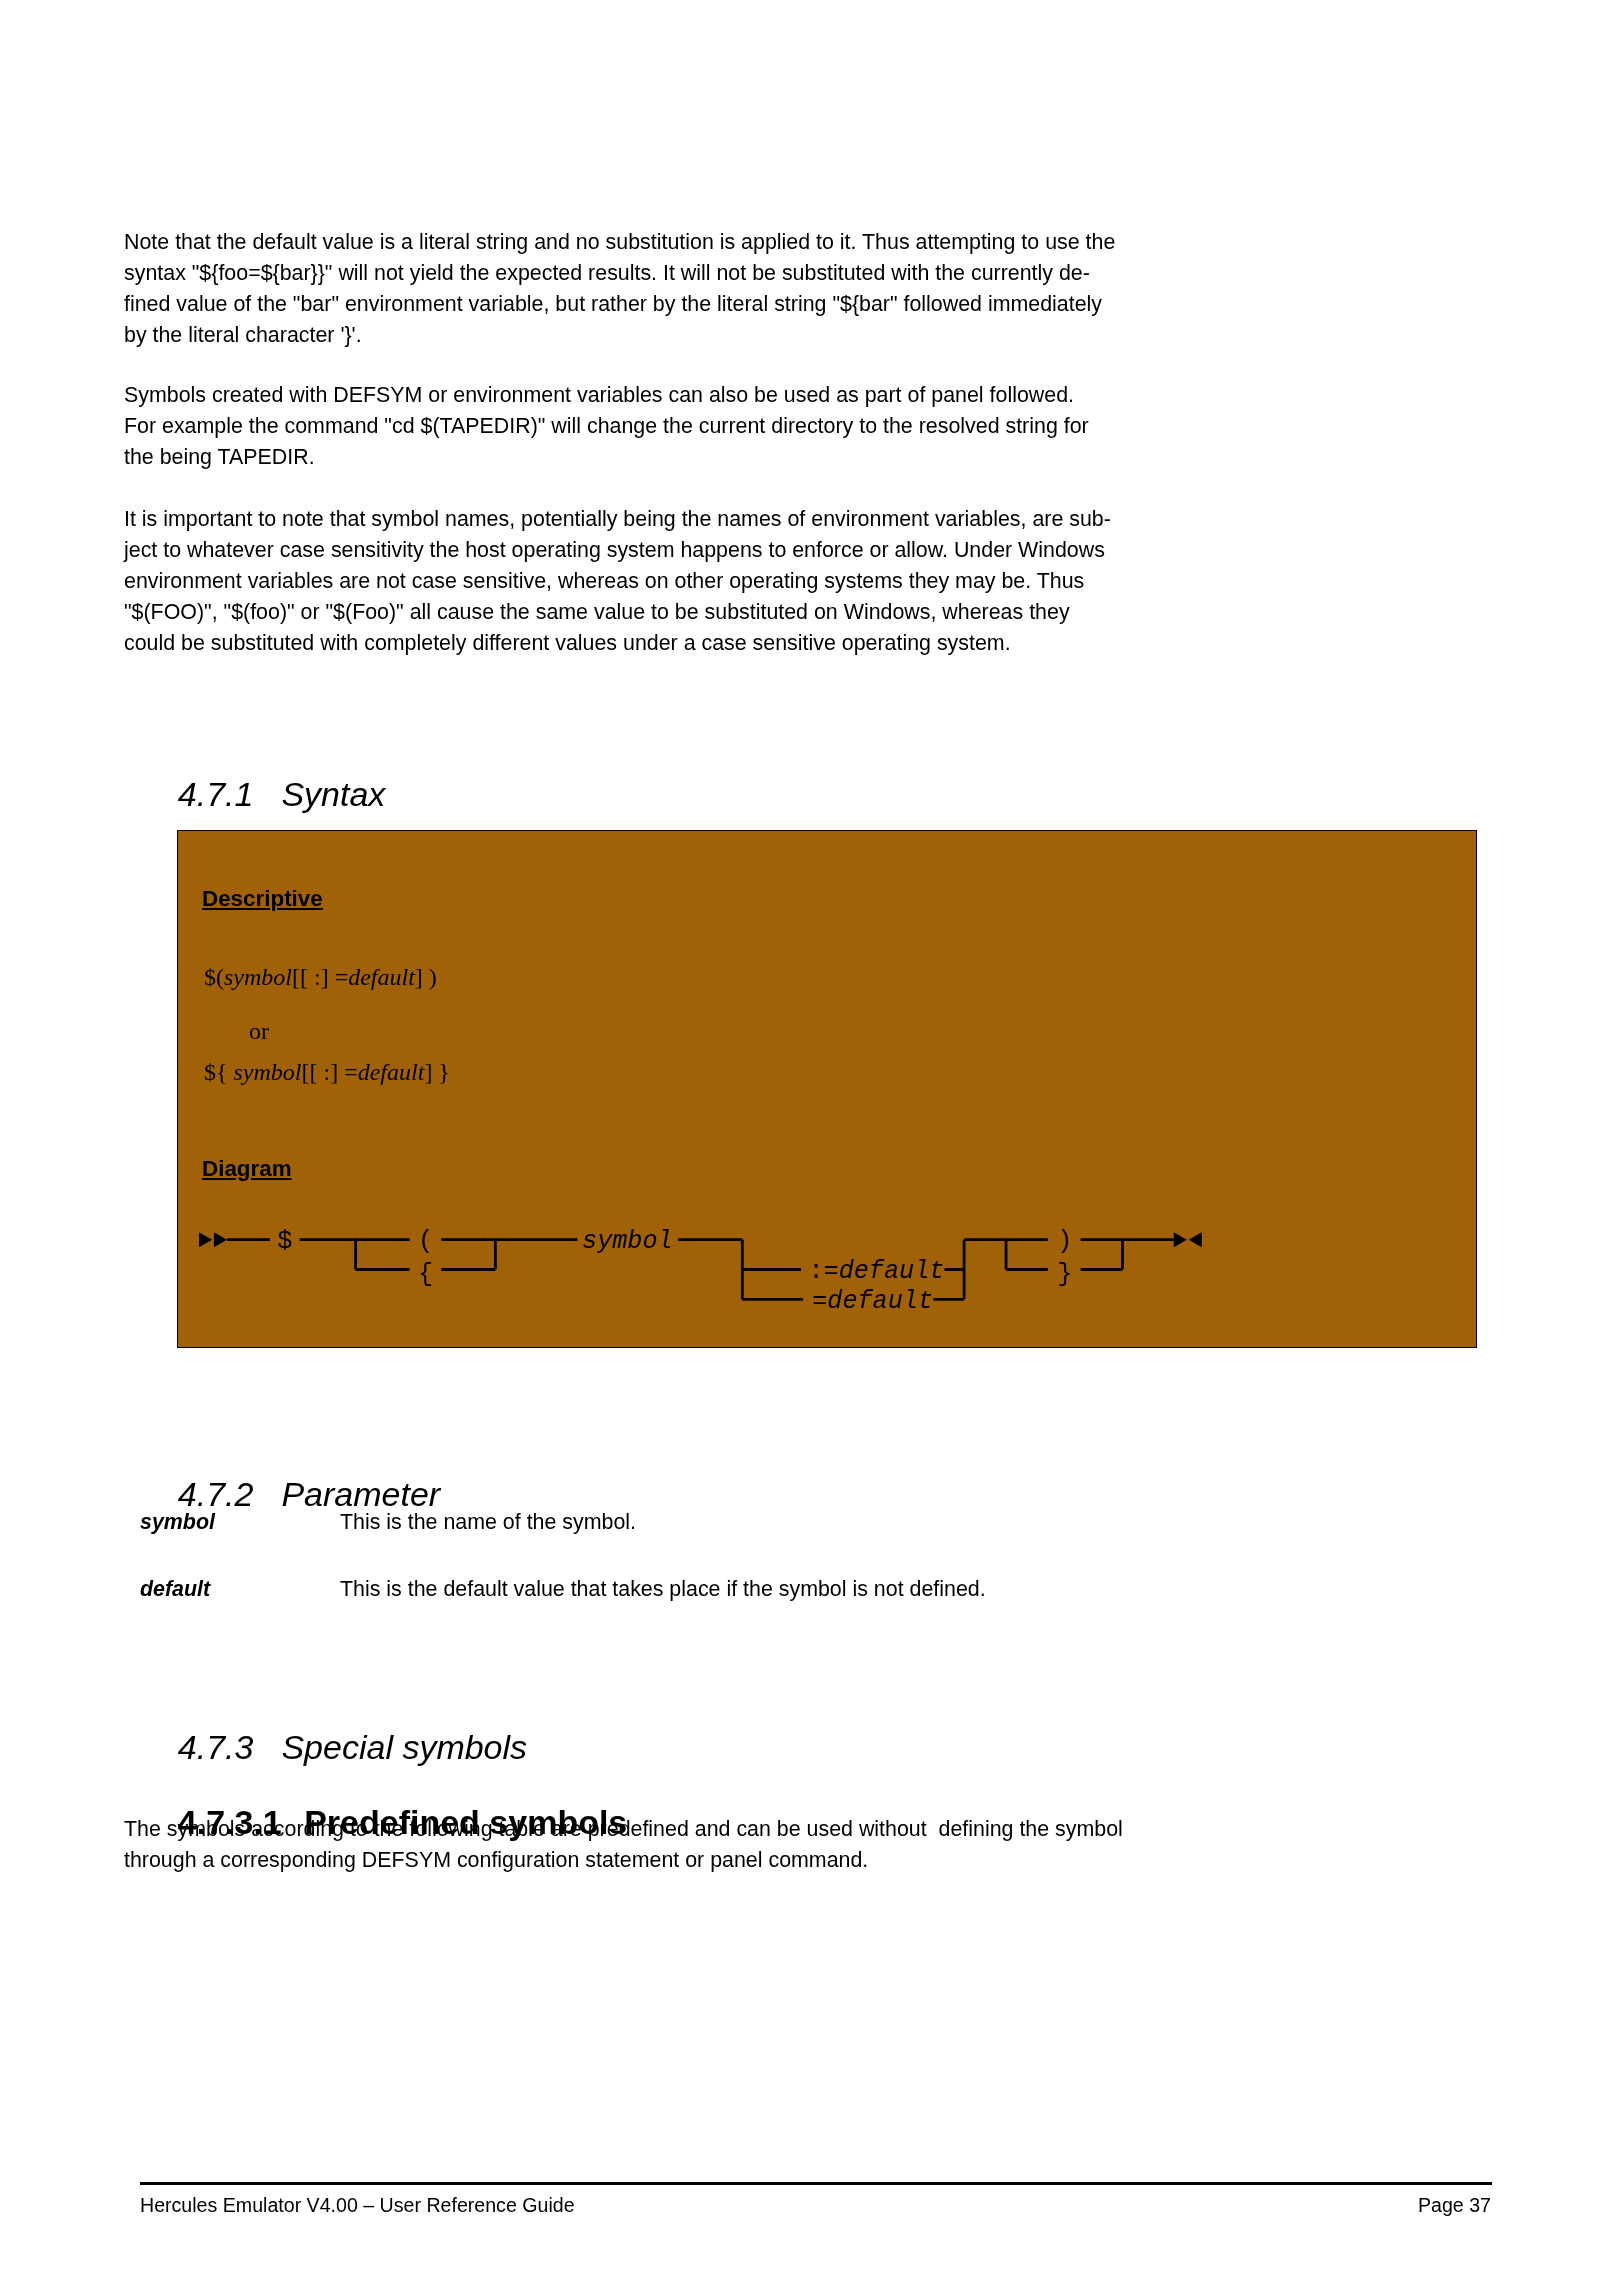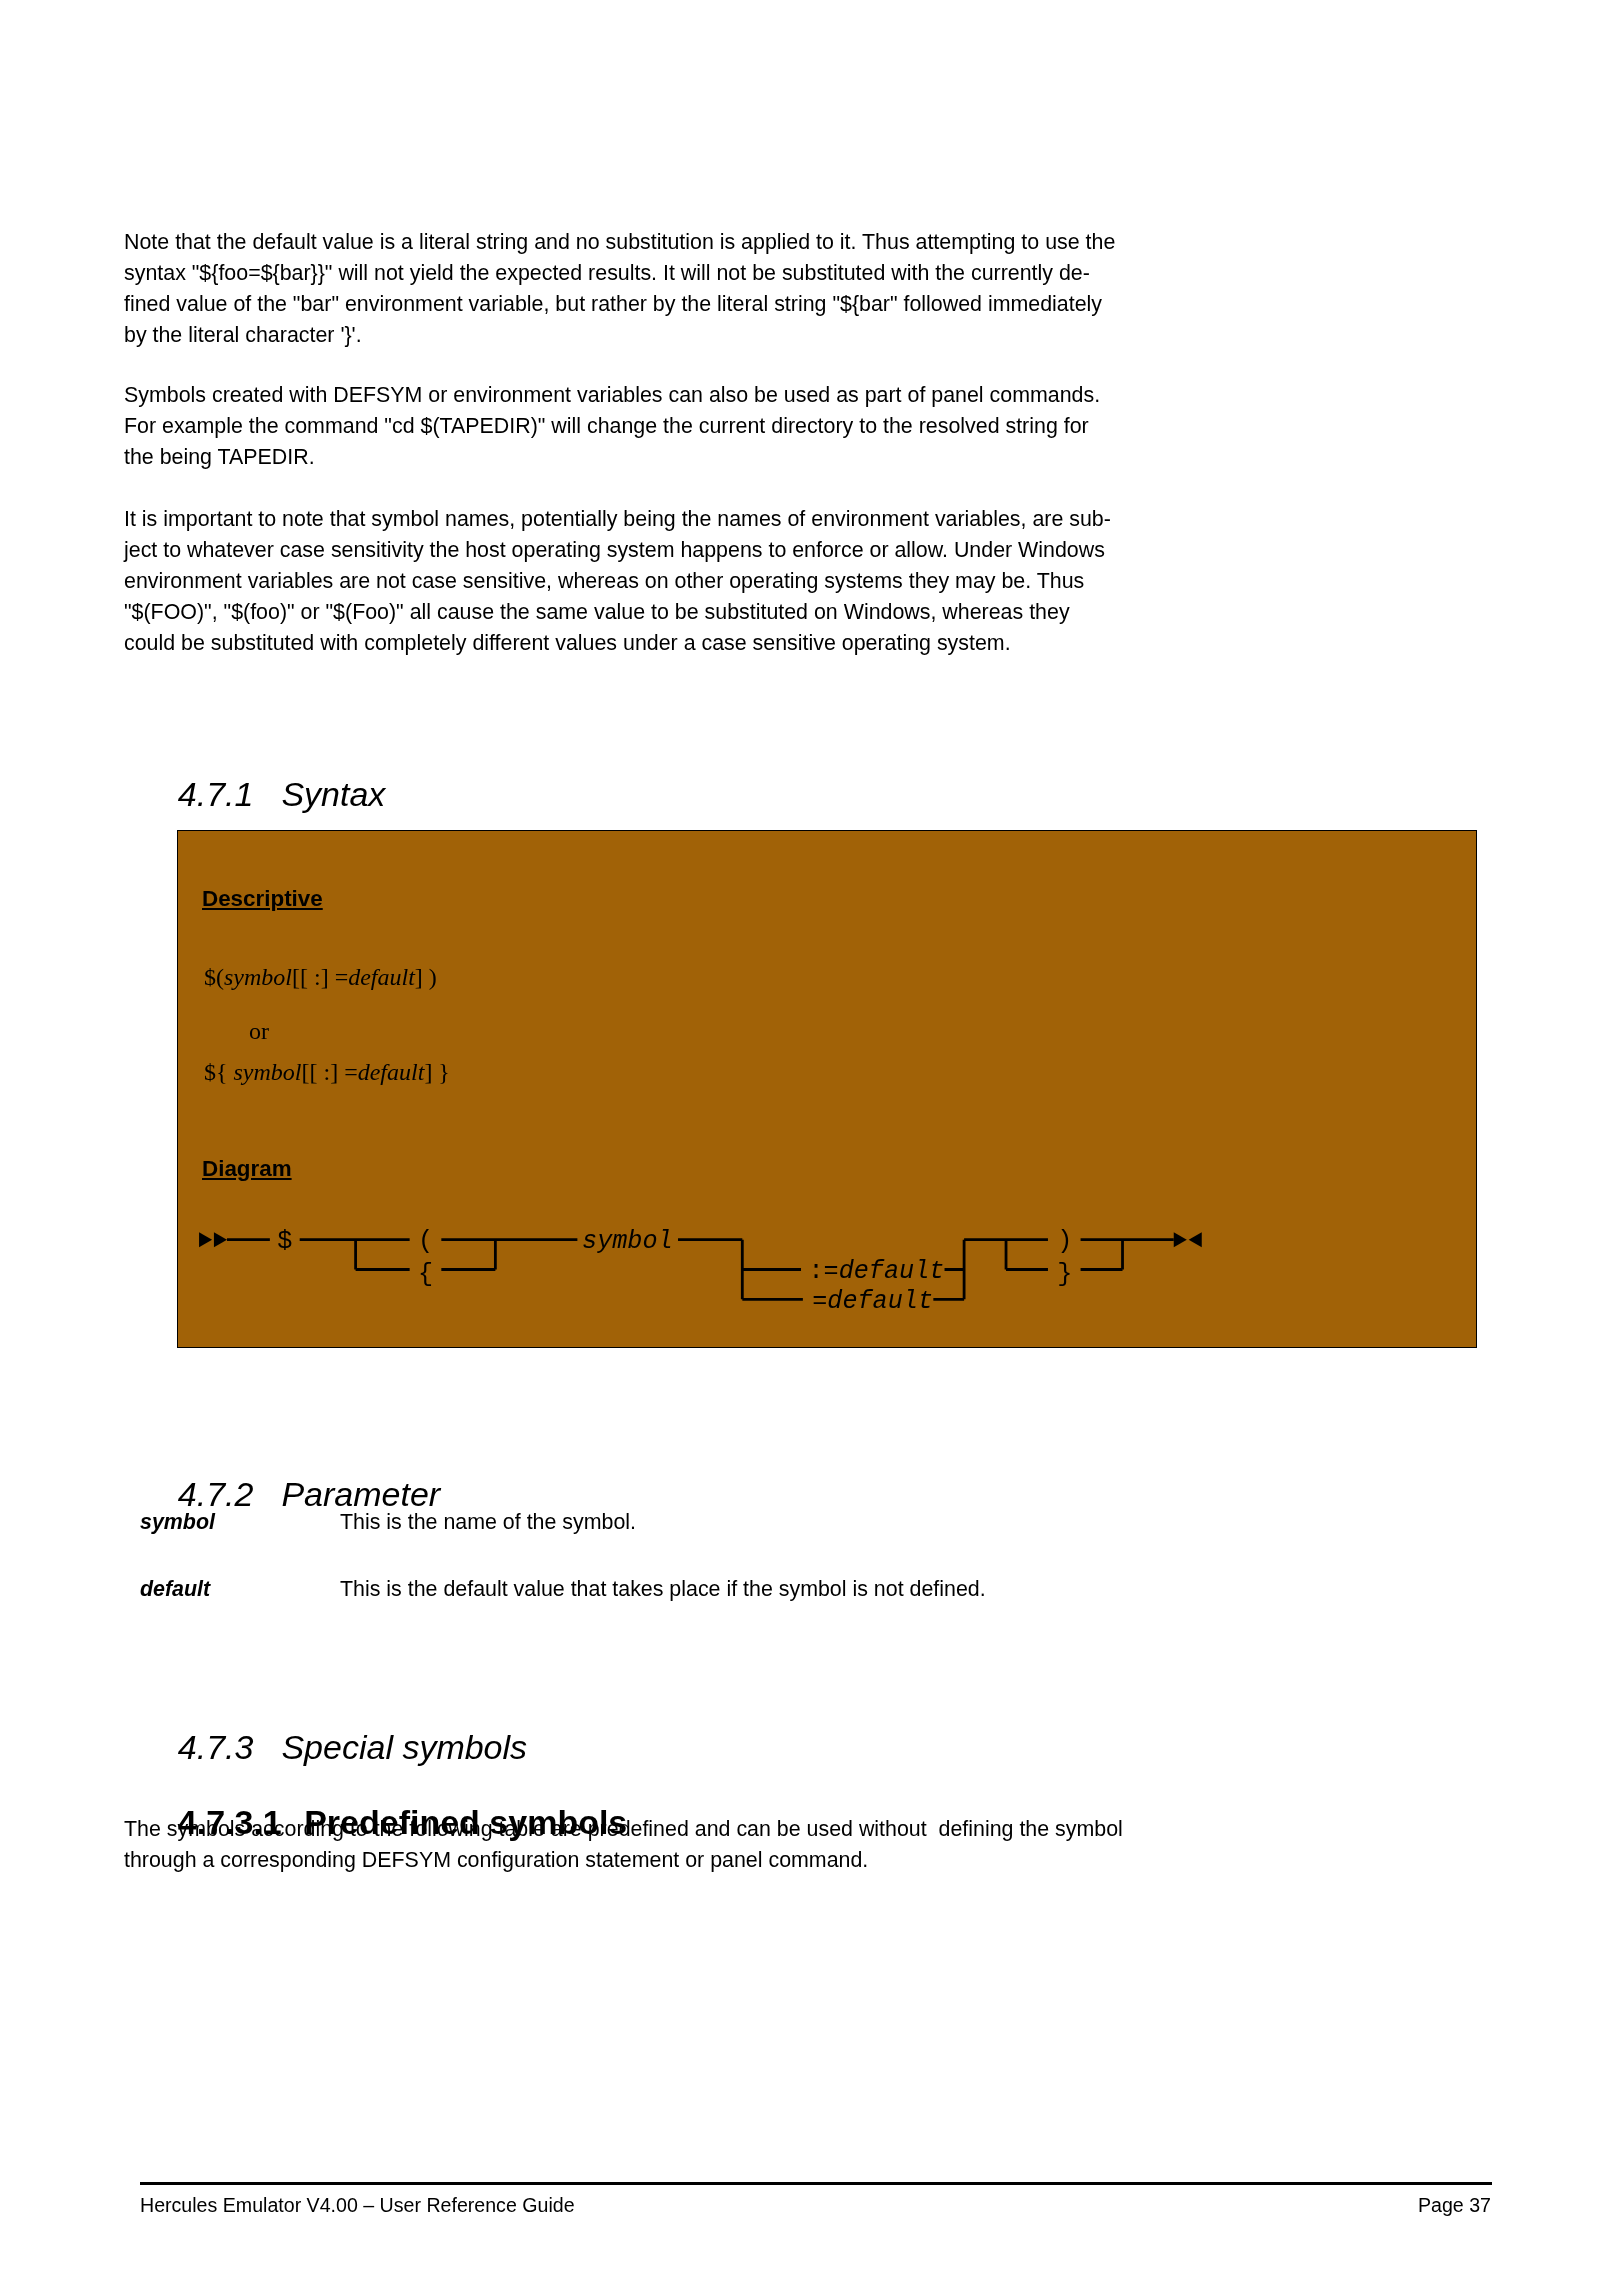--- a/index.html
+++ b/index.html
@@ -38,21 +38,21 @@
 <div class="page">
 
   <div class="abs para" style="top:227px">
     <div class="tline">Note that the default value is a literal string and no substitution is applied to it. Thus attempting to use the</div>
     <div class="tline">syntax "${foo=${bar}}" will not yield the expected results. It will not be substituted with the currently de-</div>
     <div class="tline">fined value of the "bar" environment variable, but rather by the literal string "${bar" followed immediately</div>
     <div class="tline">by the literal character '}'.</div>
   </div>
 
   <div class="abs para" style="top:380px">
-    <div class="tline">Symbols created with DEFSYM or environment variables can also be used as part of panel commands.</div>
+    <div class="tline">Symbols created with DEFSYM or environment variables can also be used as part of panel followed.</div>
     <div class="tline">For example the command "cd $(TAPEDIR)" will change the current directory to the resolved string for</div>
     <div class="tline">the being TAPEDIR.</div>
   </div>
 
   <div class="abs para" style="top:504px">
     <div class="tline">It is important to note that symbol names, potentially being the names of environment variables, are sub-</div>
     <div class="tline">ject to whatever case sensitivity the host operating system happens to enforce or allow. Under Windows</div>
     <div class="tline">environment variables are not case sensitive, whereas on other operating systems they may be. Thus</div>
     <div class="tline">"$(FOO)", "$(foo)" or "$(Foo)" all cause the same value to be substituted on Windows, whereas they</div>
     <div class="tline">could be substituted with completely different values under a case sensitive operating system.</div>

